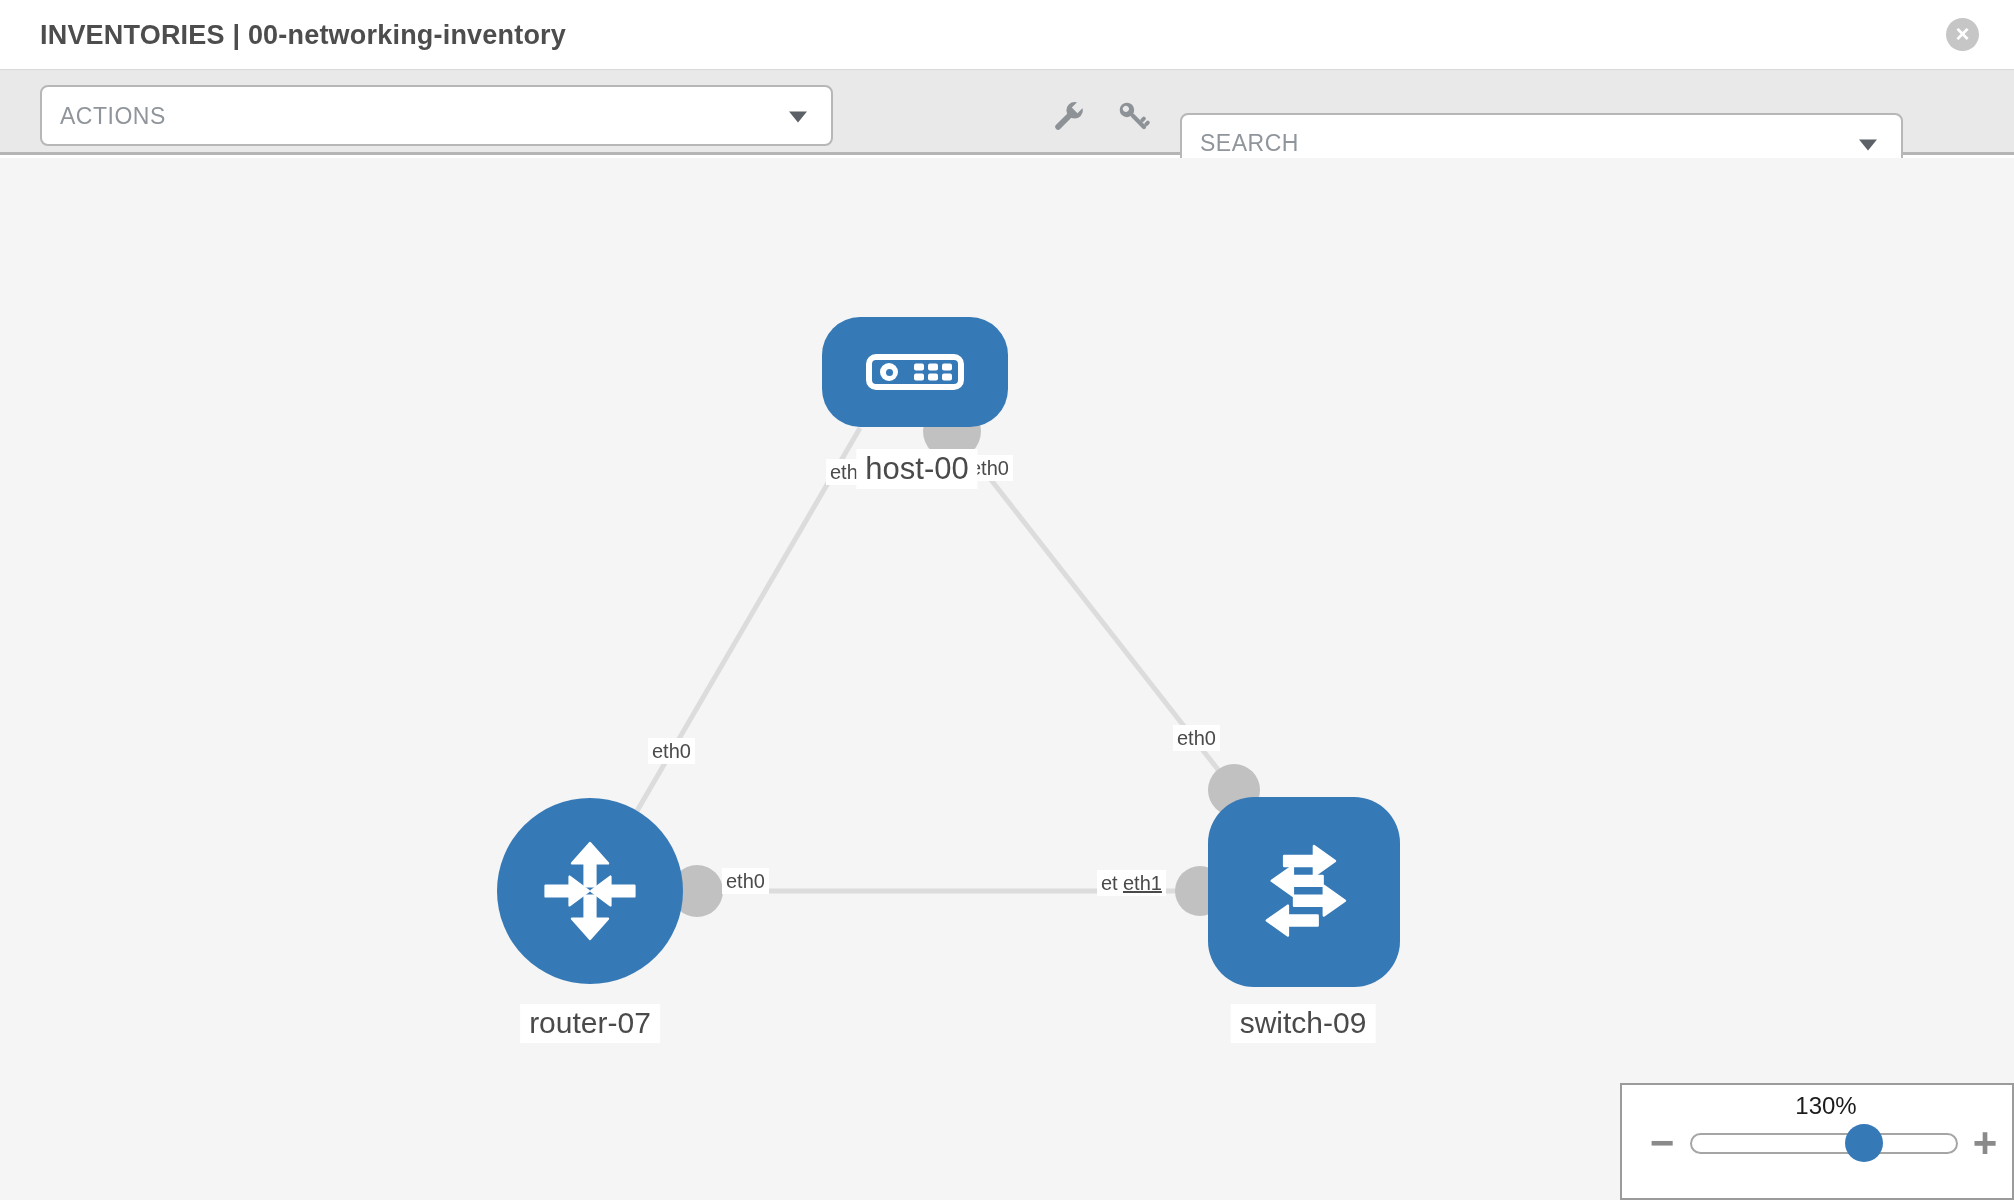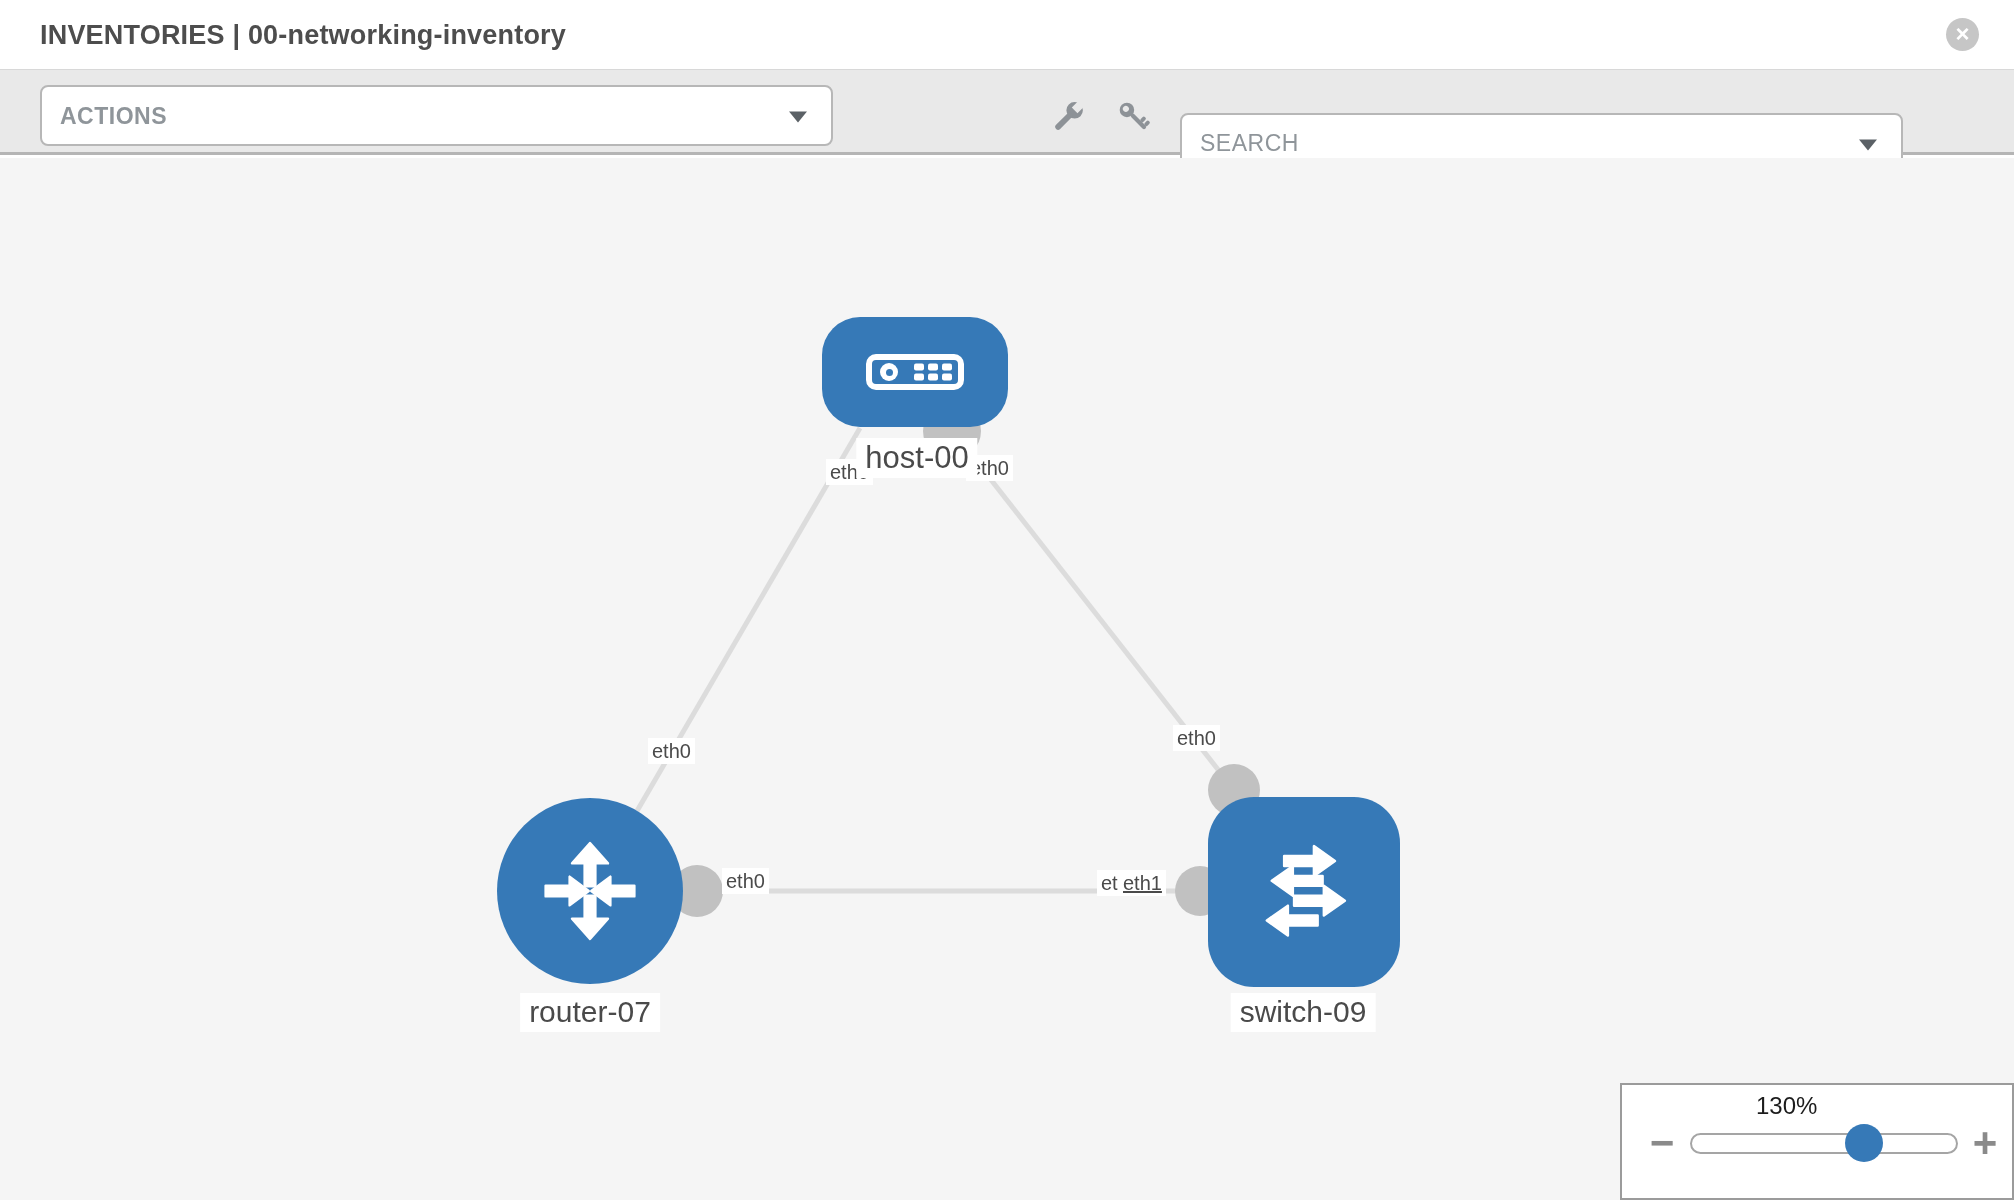--- a/index.html
+++ b/index.html
@@ -22,21 +22,21 @@
   .close-btn span{color:#fff;font-size:24px;font-weight:bold;line-height:1;margin-top:-2px;}
 
   
   .toolbar{position:absolute;left:0;top:70px;width:2014px;height:85px;
            background:var(--toolbar-bg);border-bottom:3px solid #b5b5b5;}
   .dropdown{position:absolute;top:15px;height:61px;background:#fff;
             border:2px solid var(--control-border);border-radius:8px;cursor:pointer;}
   .dropdown.actions{left:40px;width:793px;}
   .dropdown.search{left:1180px;width:723px;margin-top:28px;}
   .dd-label{position:absolute;left:18px;top:50%;transform:translateY(-50%);
-            font-size:23px;color:#8f959a;letter-spacing:.5px;font-weight:bold;}
+            font-size:23px;color:#8f959a;letter-spacing:.5px;}
   .caret{position:absolute;right:24px;top:50%;transform:translateY(-40%);width:0;height:0;
          border-left:9px solid transparent;border-right:9px solid transparent;
          border-top:11px solid #5b6166;}
   .search-input{position:absolute;left:18px;top:0;width:700px;height:100%;border:none;
                 background:transparent;font-family:inherit;font-size:23px;color:#555;
                 letter-spacing:.5px;outline:none;}
   .search-input::placeholder{color:#8f959a;opacity:1;}
   .tool-btn{position:absolute;top:26px;width:44px;height:44px;background:none;border:none;
             cursor:pointer;padding:0;}
   .tool-btn.wrench{left:1046px;}
@@ -61,37 +61,37 @@
   .host-icon .cam::after{content:"";position:absolute;left:5.5px;top:5.5px;width:7px;height:7px;
                   background:var(--node-blue);border-radius:50%;}
   .host-icon .dots{position:absolute;right:6px;top:50%;transform:translateY(-50%);
                   display:grid;grid-template-columns:repeat(3,10px);grid-auto-rows:7px;gap:3px 4px;}
   .host-icon .dots i{display:block;background:#fff;border-radius:2px;}
 
   .iface-label{position:absolute;background:#fff;color:var(--label-text);font-size:20px;
                line-height:1.1;padding:2px 4px;white-space:nowrap;}
   .node-label{position:absolute;transform:translateX(-50%);background:#fff;
               color:var(--label-text);font-size:30px;line-height:1.15;padding:2px 9px;
-              white-space:nowrap;}
+              white-space:nowrap;margin-top:11px;}
   .nl-host{left:917px;top:280px;font-size:31px;}
   .nl-router{left:590px;top:835px;}
   .nl-switch{left:1303px;top:835px;}
 
   .l-a-host{left:826px;top:301px;}
   .l-b-host{left:966px;top:297px;}
   .l-a-router{left:648px;top:580px;}
   .l-b-switch{left:1173px;top:567px;}
   .l-c-router{left:722px;top:710px;}
   .l-c-overlap{left:1097px;top:712px;}
   .l-c-switch{left:1119px;top:712px;text-decoration:underline;}
 
   
   .zoom-panel{position:absolute;left:1620px;top:1083px;width:394px;height:117px;
               background:#fff;border:2px solid #9b9b9b;z-index:5;}
-  .zoom-level{position:absolute;left:134px;top:7px;width:140px;
+  .zoom-level{position:absolute;left:134px;top:7px;width:140px;text-align:center;
               font-size:24px;color:#1c1c1c;}
   .zoom-btn{position:absolute;width:40px;height:40px;background:none;border:none;
             cursor:pointer;color:#8a8a8a;font-size:42px;font-weight:bold;line-height:34px;
             padding:0;text-align:center;}
   .zoom-out{left:20px;top:38px;}
   .zoom-in{left:343px;top:38px;}
   .slider-track{position:absolute;left:68px;top:48px;width:268px;height:21px;background:#fff;
                 border:2px solid #a5a5a5;border-radius:11px;cursor:pointer;}
   .slider-handle{position:absolute;left:223px;top:39px;width:38px;height:38px;
                  border-radius:50%;background:var(--node-blue);cursor:grab;}

